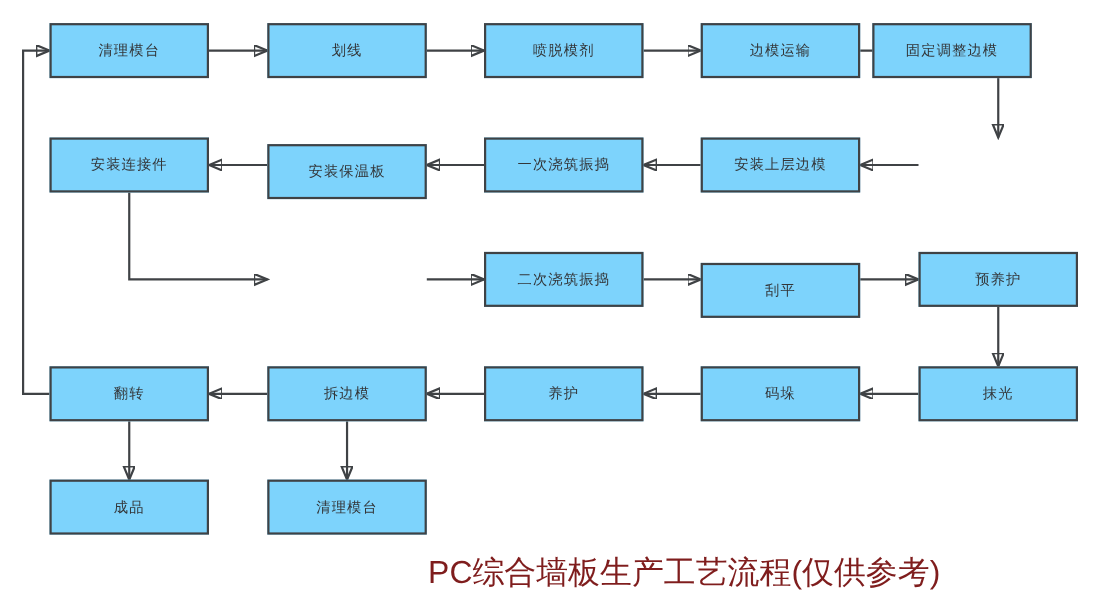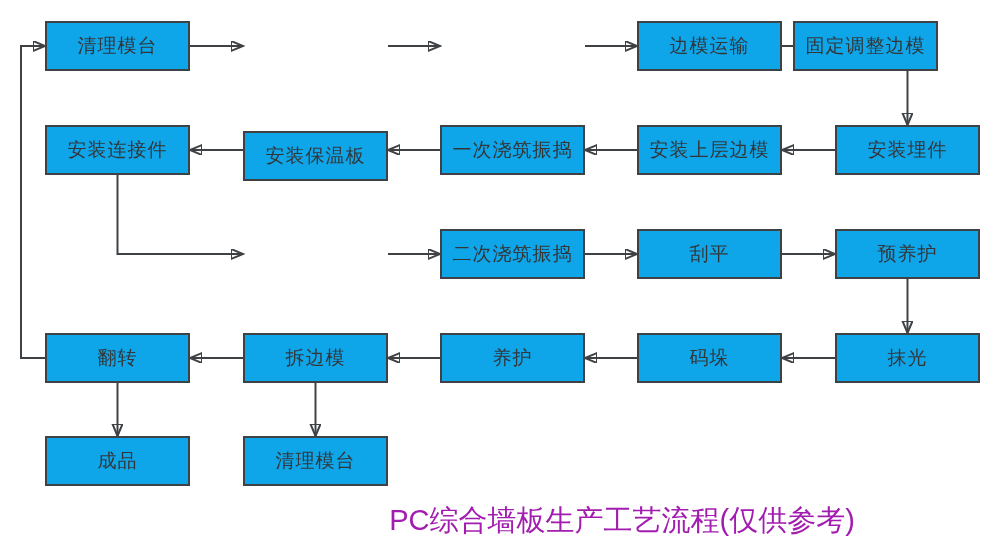--- a/index.html
+++ b/index.html
@@ -10,31 +10,31 @@
     font-family:"Liberation Sans","DejaVu Sans",sans-serif;
     overflow:hidden;
   }
   .edges{position:absolute;left:0;top:0;width:1000px;height:558px;}
   .edges path{stroke:#3f4245;stroke-width:2;fill:none;}
   .node{
     position:absolute;
     width:145px;height:50px;
     box-sizing:border-box;
     border:2px solid #3f4245;
-    background:#0ea5e9;
+    background:#7dd3fc;
     display:flex;align-items:center;justify-content:center;
-    font-size:19px;color:#333639;
+    font-size:13px;color:#333639;
     letter-spacing:1px;
     white-space:nowrap;
   }
   .title{
     position:absolute;
     left:352px;top:501px;width:540px;
     text-align:center;
-    font-size:29px;color:#a21caf;
+    font-size:29px;color:#7f1d1d;
   }
 </style>
 </head>
 <body>
 
 <div class="canvas">
 
   <svg class="edges" viewBox="0 0 1000 558" xmlns="http://www.w3.org/2000/svg">
     <defs>
       <marker id="arrow" markerUnits="userSpaceOnUse" markerWidth="14" markerHeight="12" refX="12" refY="5" orient="auto">
@@ -67,31 +67,32 @@
     <path d="M440 358 L388 358" marker-end="url(#arrow)"></path>
     <path d="M243 358 L190 358" marker-end="url(#arrow)"></path>
 
     <path d="M117.5 383 L117.5 436" marker-end="url(#arrow)"></path>
     <path d="M315.5 383 L315.5 436" marker-end="url(#arrow)"></path>
 
     <path d="M45 358 L21 358 L21 46 L45 46" marker-end="url(#arrow)"></path>
   </svg>
 
   <div class="node" style="left:45px;top:21px">清理模台</div>
+  <div class="node" style="left:243px;top:21px">划线</div>
+  <div class="node" style="left:440px;top:21px">喷脱模剂</div>
   <div class="node" style="left:637px;top:21px">边模运输</div>
   <div class="node" style="left:793px;top:21px">固定调整边模</div>
 
-  <div class="node" style="left:835px;top:125px">安装埋件</div>
   <div class="node" style="left:637px;top:125px">安装上层边模</div>
   <div class="node" style="left:440px;top:125px">一次浇筑振捣</div>
   <div class="node" style="left:243px;top:131px">安装保温板</div>
   <div class="node" style="left:45px;top:125px">安装连接件</div>
 
   <div class="node" style="left:440px;top:229px">二次浇筑振捣</div>
-  <div class="node" style="left:637px;top:229px">刮平</div>
+  <div class="node" style="left:637px;top:239px">刮平</div>
   <div class="node" style="left:835px;top:229px">预养护</div>
 
   <div class="node" style="left:835px;top:333px">抹光</div>
   <div class="node" style="left:637px;top:333px">码垛</div>
   <div class="node" style="left:440px;top:333px">养护</div>
   <div class="node" style="left:243px;top:333px">拆边模</div>
   <div class="node" style="left:45px;top:333px">翻转</div>
 
   <div class="node" style="left:45px;top:436px">成品</div>
   <div class="node" style="left:243px;top:436px">清理模台</div>

